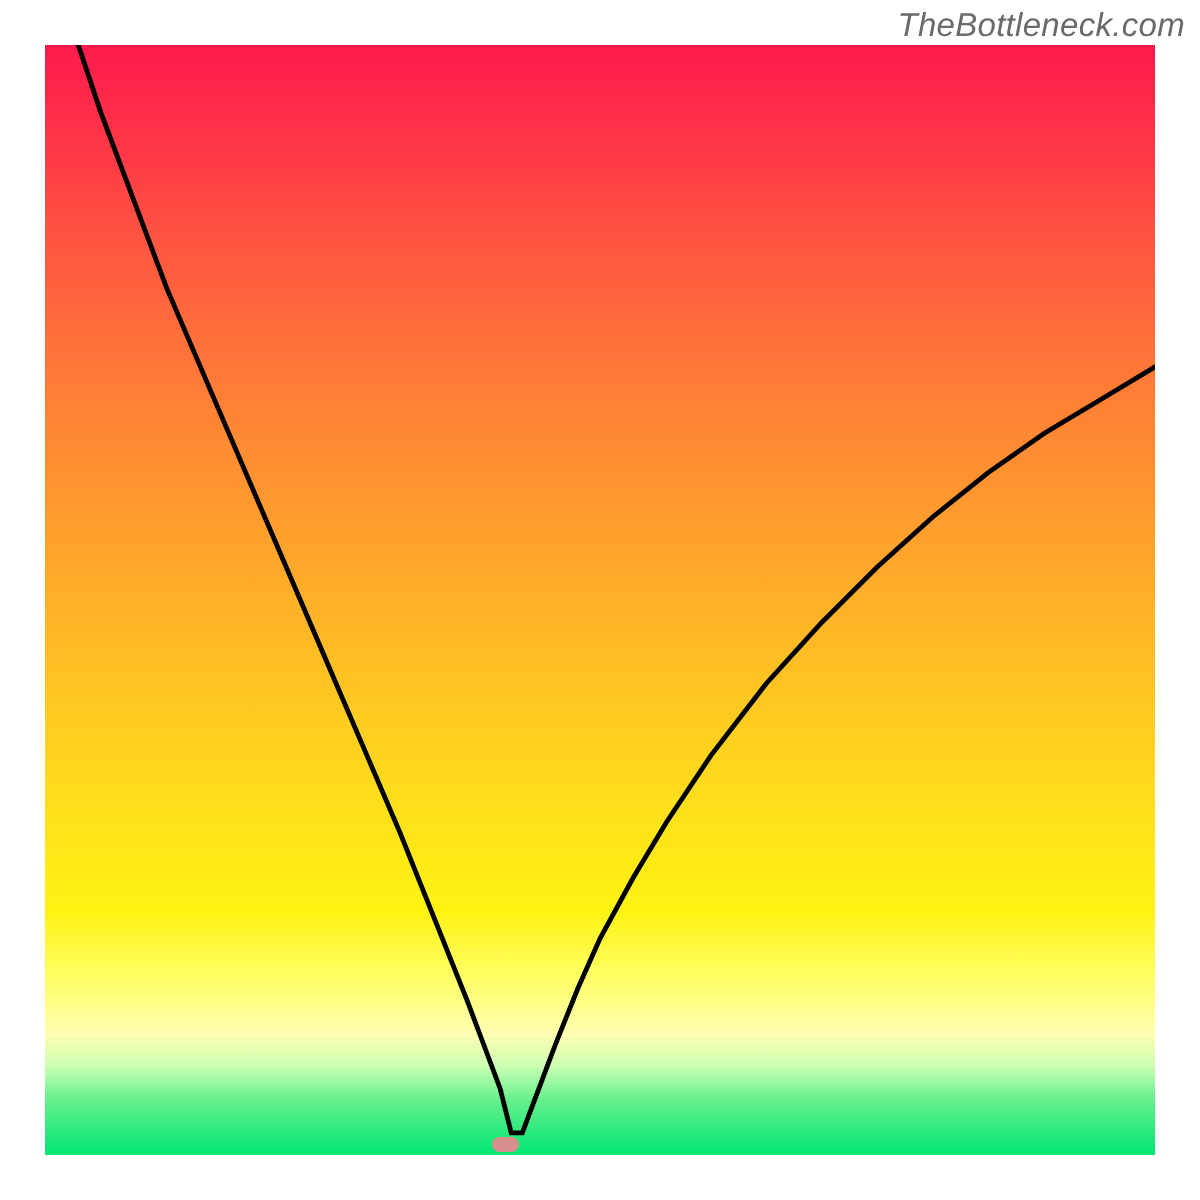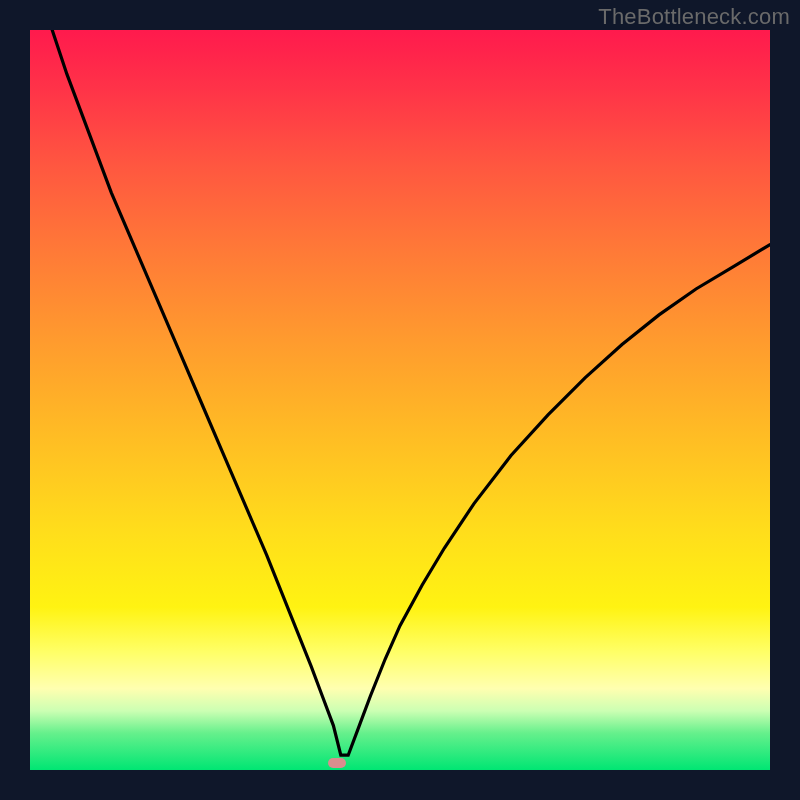--- a/index.html
+++ b/index.html
@@ -7,21 +7,22 @@
     padding: 0;
     width: 800px;
     height: 800px;
     background: #000;
     overflow: hidden;
     font-family: Arial, Helvetica, sans-serif;
   }
   .frame {
     position: absolute;
     inset: 0;
-    background: #0f172a;
+    background: #ffffff;
+    font-style: italic;
   }
   .plot-area {
     position: absolute;
     left: 30px;
     top: 30px;
     width: 740px;
     height: 740px;
     overflow: hidden;
   }
   .gradient {

